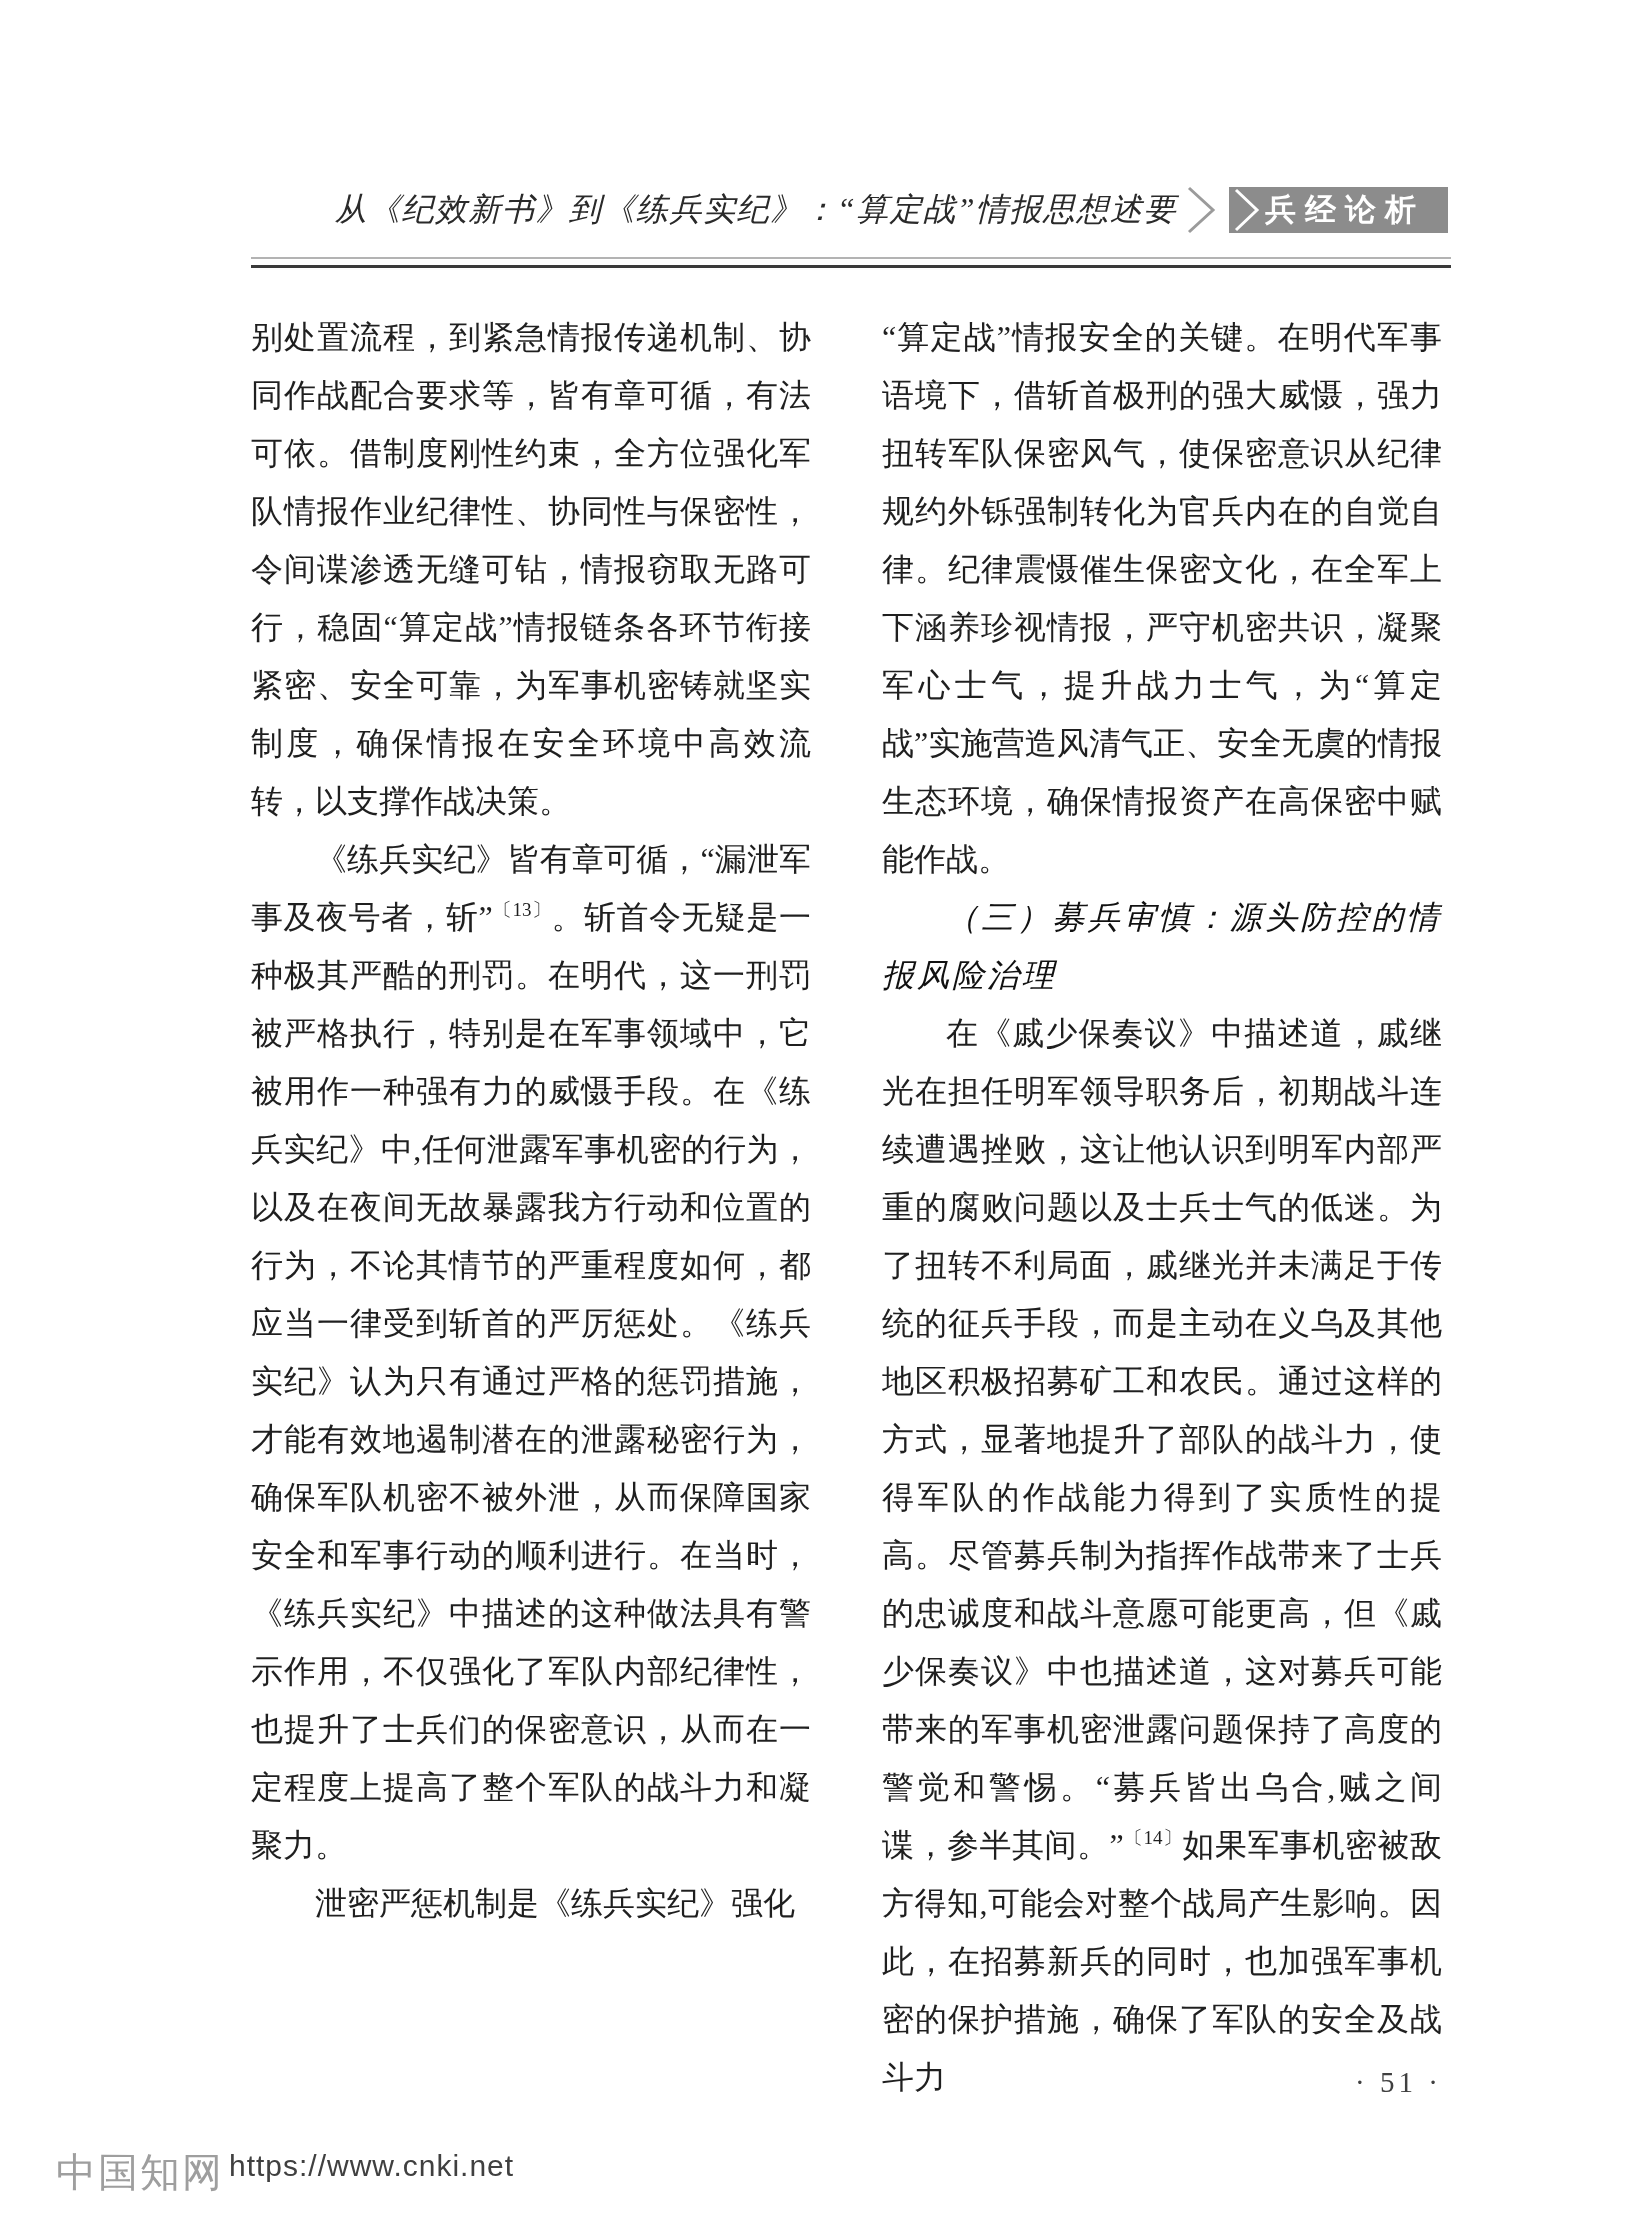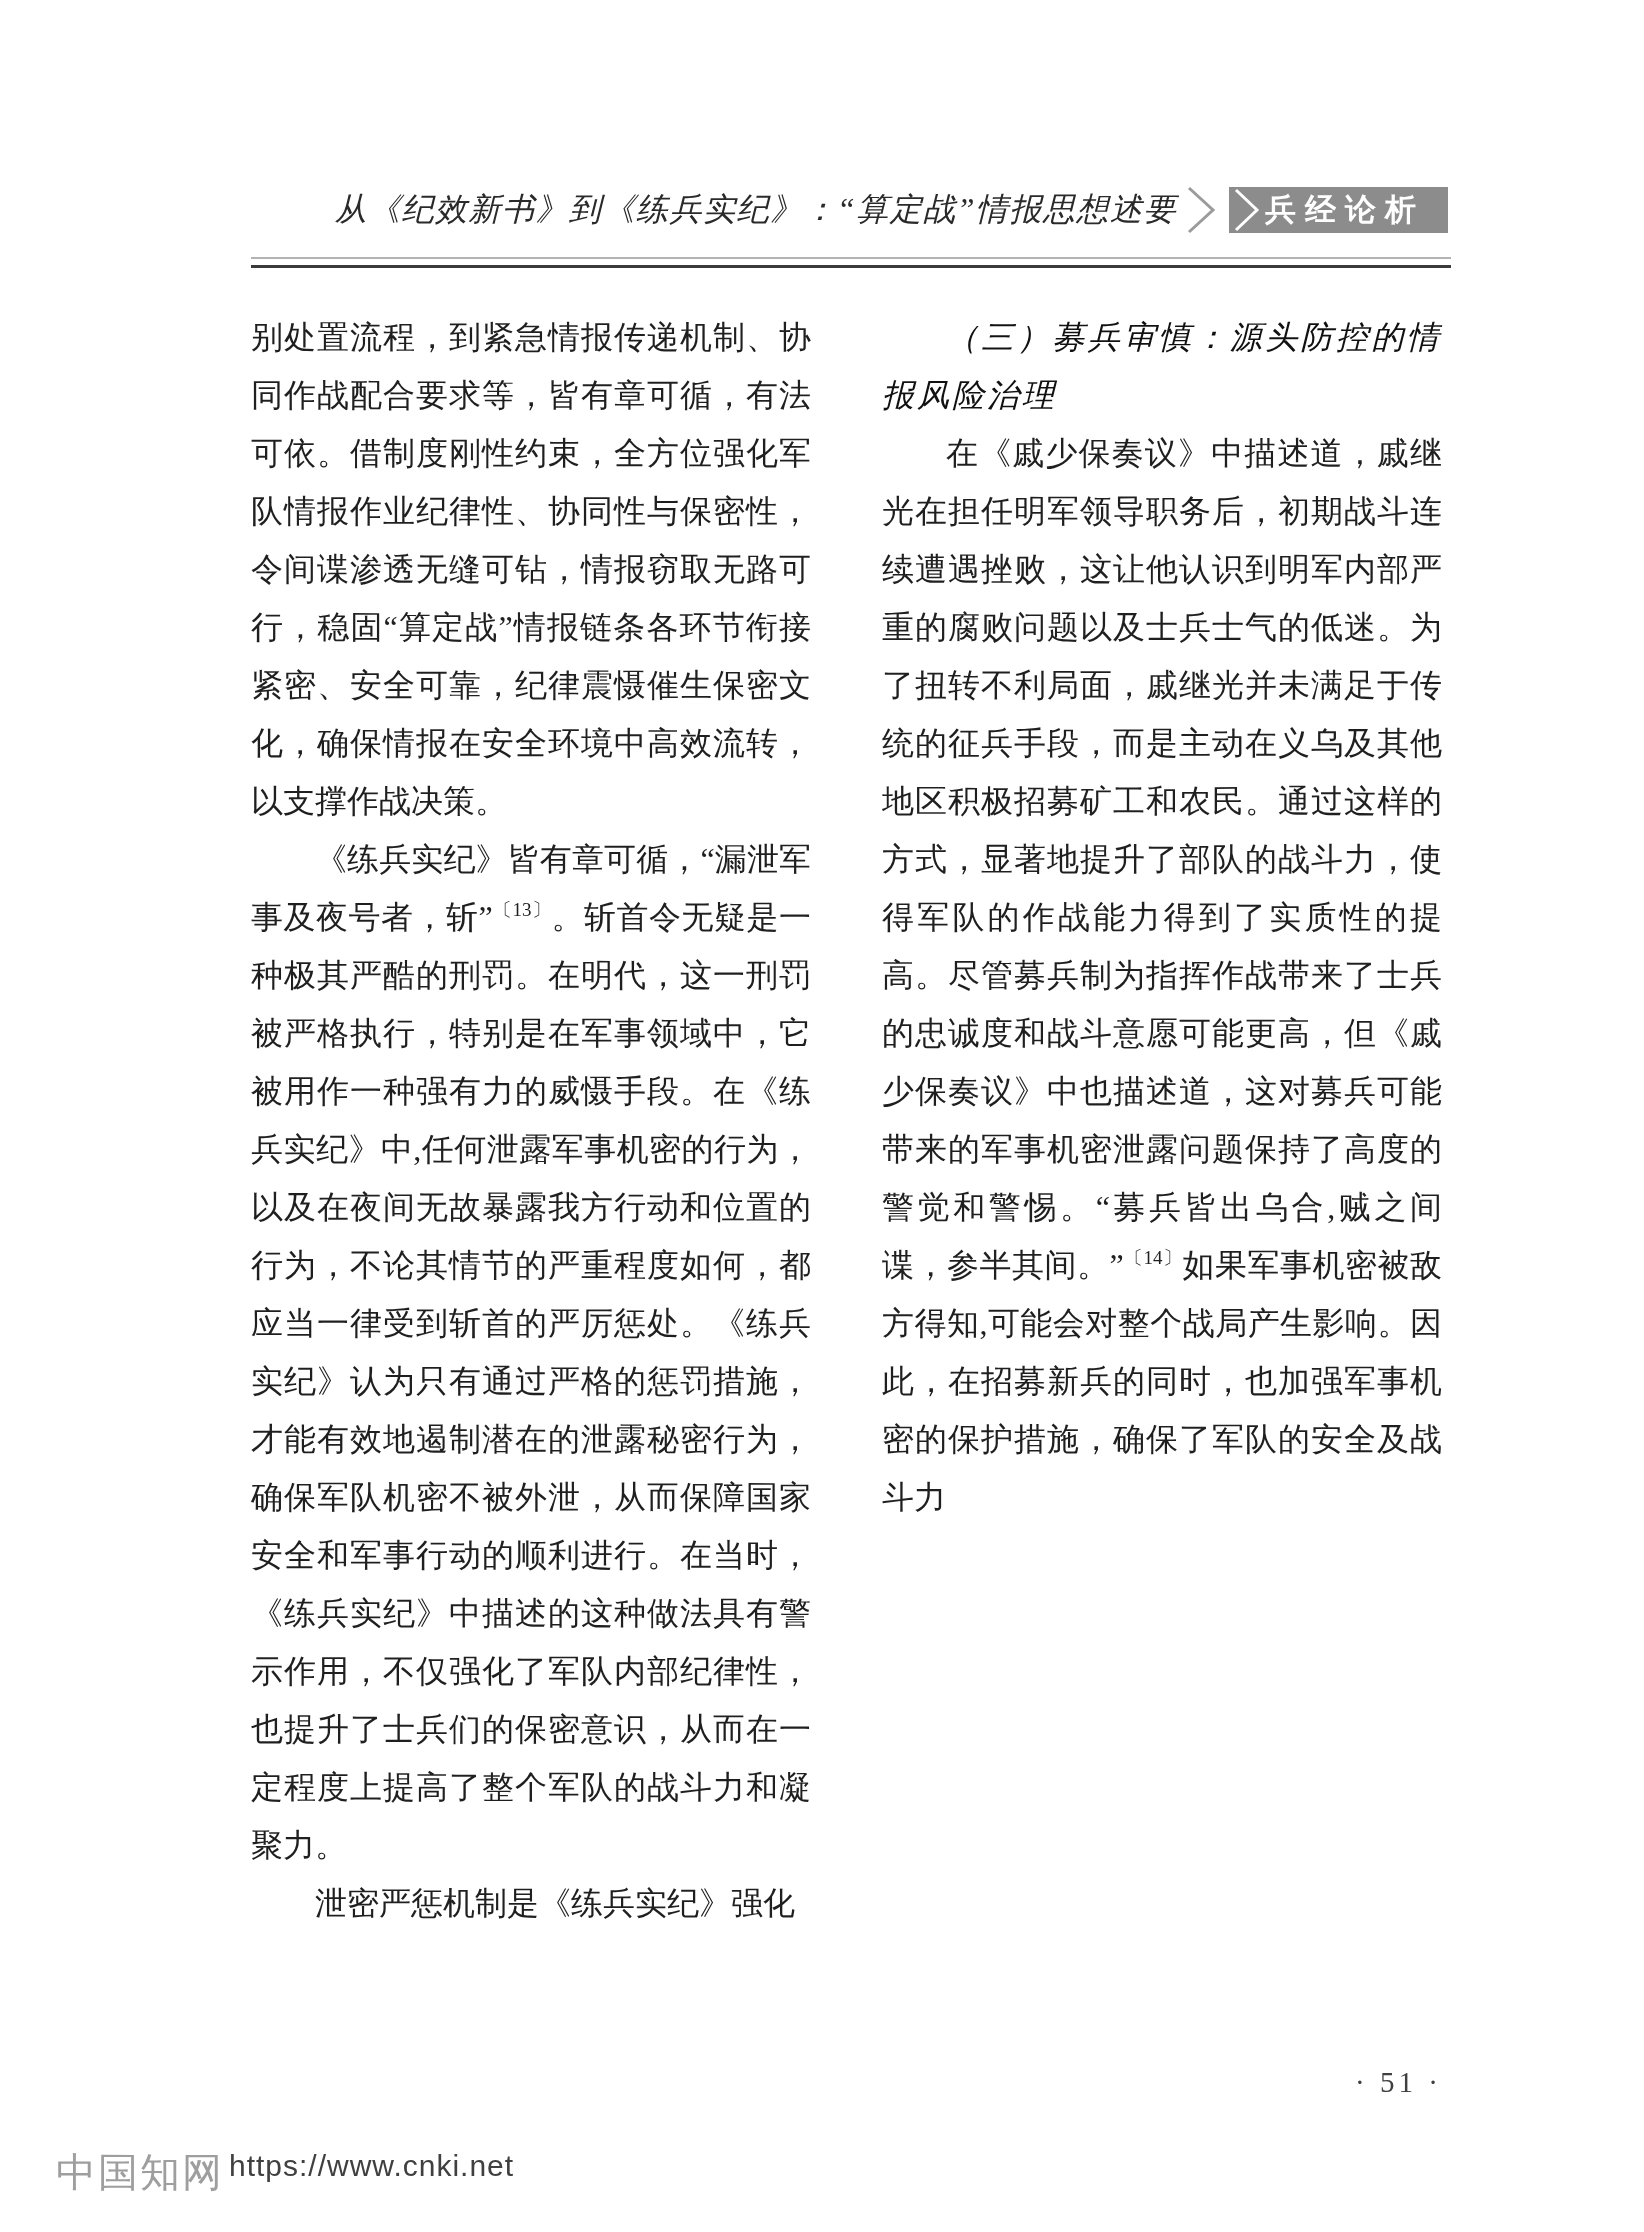--- a/index.html
+++ b/index.html
@@ -86,25 +86,26 @@
       </svg>
       <span class="badge-label">兵经论析</span>
     </div>
   </div>
 
   <div class="rule-light" style="background: rgb(179, 179, 179);"></div>
   <div class="rule-dark" style="background: rgb(58, 58, 58);"></div>
 
   <div class="columns">
     <div class="column" style="color: rgb(31, 31, 31);">
-        <p class="body"><span>别处置流程，到紧急情报传递机制、协同作战配合要求等，皆有章可循，有法可依。借制度刚性约束，全方位强化军队情报作业纪律性、协同性与保密性，令间谍渗透无缝可钻，情报窃取无路可行，稳固“算定战”情报链条各环节衔接紧密、安全可靠，纪律震慑催生保密文化，确保情报在安全环境中高效流转，以支撑作战决策。</span></p>
+        <p class="body"><span>别处置流程，到紧急情报传递机制、协同作战配合要求等，皆有章可循，有法可依。借制度刚性约束，全方位强化军队情报作业纪律性、协同性与保密性，令间谍渗透无缝可钻，情报窃取无路可行，稳固“算定战”情报链条各环节衔接紧密、安全可靠，为军事机密铸就坚实制度，确保情报在安全环境中高效流转，以支撑作战决策。</span></p>
         <p class="body indent"><span>《练兵实纪》皆有章可循，“漏泄军事及夜号者，斩”</span><sup class="fnref">〔13〕</sup><span>。斩首令无疑是一种极其严酷的刑罚。在明代，这一刑罚被严格执行，特别是在军事领域中，它被用作一种强有力的威慑手段。在《练兵实纪》中,任何泄露军事机密的行为，以及在夜间无故暴露我方行动和位置的行为，不论其情节的严重程度如何，都应当一律受到斩首的严厉惩处。《练兵实纪》认为只有通过严格的惩罚措施，才能有效地遏制潜在的泄露秘密行为，确保军队机密不被外泄，从而保障国家安全和军事行动的顺利进行。在当时，《练兵实纪》中描述的这种做法具有警示作用，不仅强化了军队内部纪律性，也提升了士兵们的保密意识，从而在一定程度上提高了整个军队的战斗力和凝聚力。</span></p>
         <p class="body indent"><span>泄密严惩机制是《练兵实纪》强化</span></p>
       </div>
     <div class="column" style="color: rgb(31, 31, 31);">
+        <p class="body"><span>“算定战”情报安全的关键。在明代军事语境下，借斩首极刑的强大威慑，强力扭转军队保密风气，使保密意识从纪律规约外铄强制转化为官兵内在的自觉自律。纪律震慑催生保密文化，在全军上下涵养珍视情报，严守机密共识，凝聚军心士气，提升战力士气，为“算定战”实施营造风清气正、安全无虞的情报生态环境，确保情报资产在高保密中赋能作战。</span></p>
         <p class="heading indent"><span>（三）募兵审慎：源头防控的情报风险治理</span></p>
         <p class="body indent"><span>在《戚少保奏议》中描述道，戚继光在担任明军领导职务后，初期战斗连续遭遇挫败，这让他认识到明军内部严重的腐败问题以及士兵士气的低迷。为了扭转不利局面，戚继光并未满足于传统的征兵手段，而是主动在义乌及其他地区积极招募矿工和农民。通过这样的方式，显著地提升了部队的战斗力，使得军队的作战能力得到了实质性的提高。尽管募兵制为指挥作战带来了士兵的忠诚度和战斗意愿可能更高，但《戚少保奏议》中也描述道，这对募兵可能带来的军事机密泄露问题保持了高度的警觉和警惕。“募兵皆出乌合,贼之间谍，参半其间。”</span><sup class="fnref">〔14〕</sup><span>如果军事机密被敌方得知,可能会对整个战局产生影响。因此，在招募新兵的同时，也加强军事机密的保护措施，确保了军队的安全及战斗力</span></p>
       </div>
   </div>
 
   <div class="page-number">· 51 ·</div>
 
   <div class="footer-logo">中国知网</div>
   <div class="footer-url">https://www.cnki.net</div>
 

